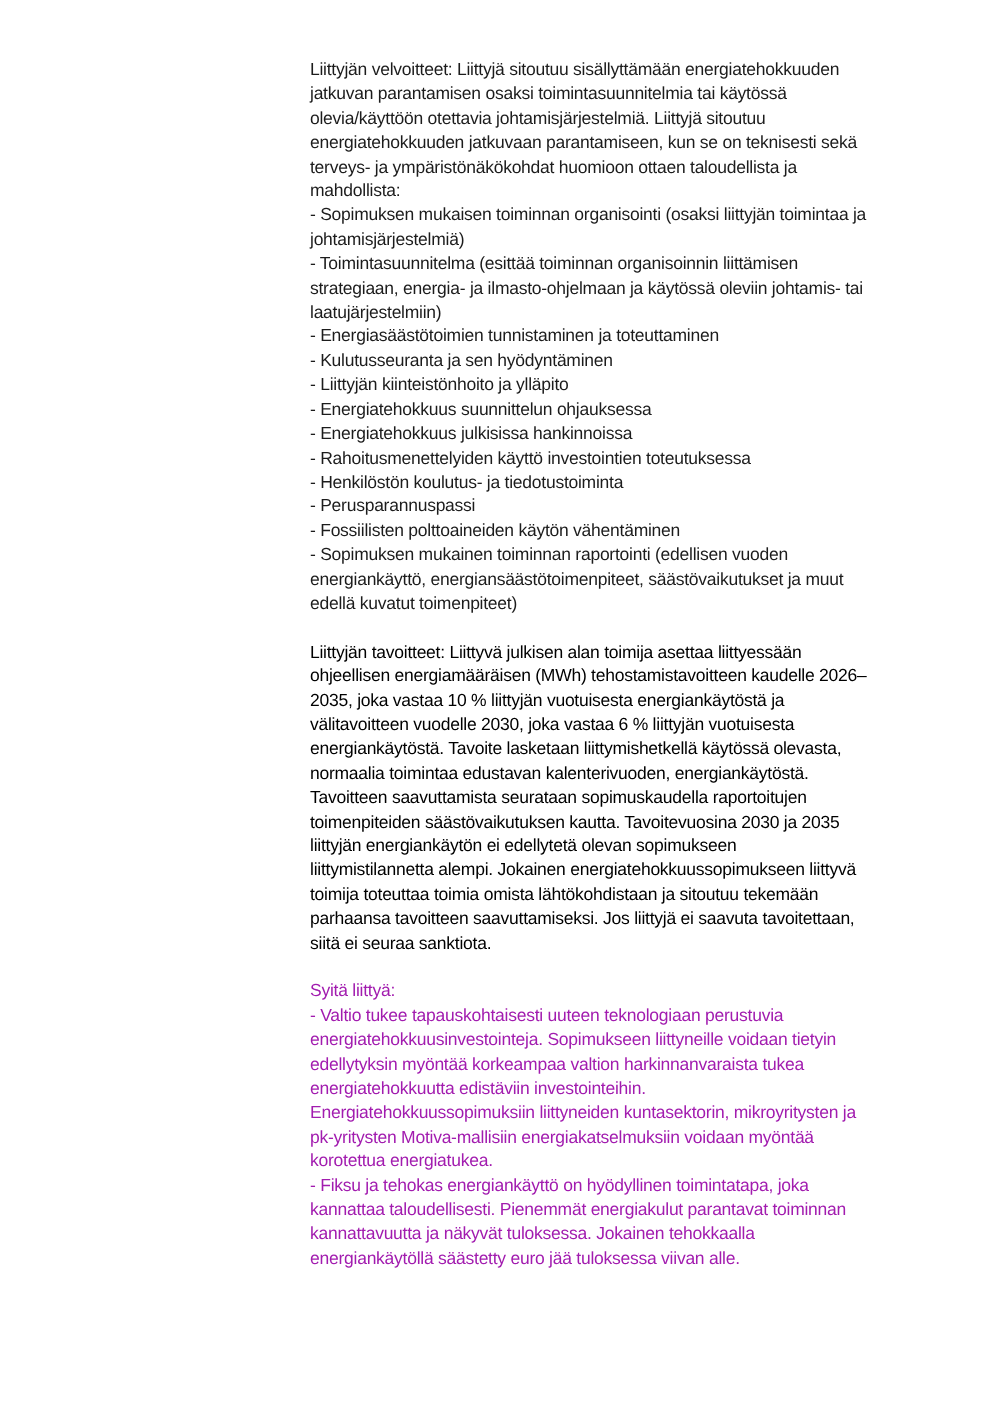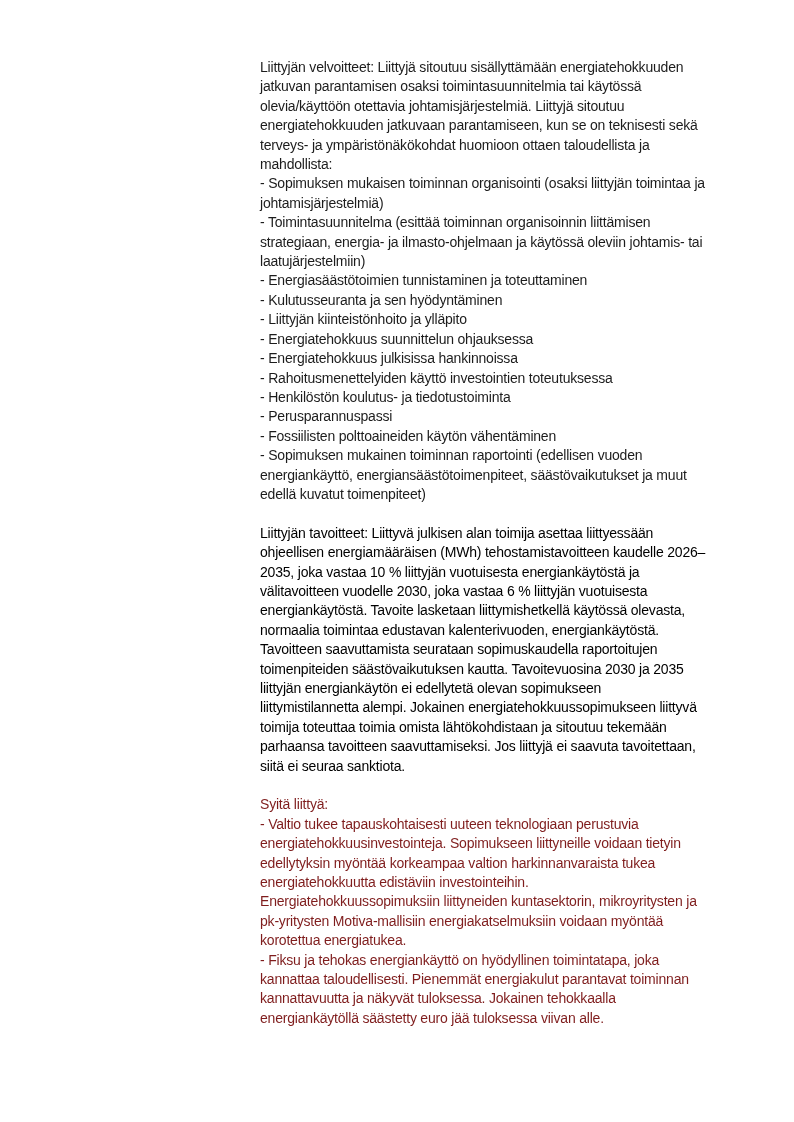--- a/index.html
+++ b/index.html
@@ -21,21 +21,21 @@
     height: 1122px;
     background: #ffffff;
   }
   .text-block {
     position: absolute;
     left: 248px;
     top: 46px;
     width: 510px;
   }
   .para {
-    margin: 12px;
+    margin: 0;
     font-family: "Liberation Sans", "DejaVu Sans", sans-serif;
     font-size: 14px;
     line-height: 19.4px;
     letter-spacing: -0.2px;
     color: #1c1c1c;
     white-space: pre;
     text-align: left;
   }
   .para + .para {
     margin-top: 19.4px;
@@ -75,21 +75,21 @@
 välitavoitteen vuodelle 2030, joka vastaa 6 % liittyjän vuotuisesta
 energiankäytöstä. Tavoite lasketaan liittymishetkellä käytössä olevasta,
 normaalia toimintaa edustavan kalenterivuoden, energiankäytöstä.
 Tavoitteen saavuttamista seurataan sopimuskaudella raportoitujen
 toimenpiteiden säästövaikutuksen kautta. Tavoitevuosina 2030 ja 2035
 liittyjän energiankäytön ei edellytetä olevan sopimukseen
 liittymistilannetta alempi. Jokainen energiatehokkuussopimukseen liittyvä
 toimija toteuttaa toimia omista lähtökohdistaan ja sitoutuu tekemään
 parhaansa tavoitteen saavuttamiseksi. Jos liittyjä ei saavuta tavoitettaan,
 siitä ei seuraa sanktiota.</p>
-    <p class="para" style="color: #7f1d1d;">Syitä liittyä:
+    <p class="para" style="color: #a21caf;">Syitä liittyä:
 - Valtio tukee tapauskohtaisesti uuteen teknologiaan perustuvia
 energiatehokkuusinvestointeja. Sopimukseen liittyneille voidaan tietyin
 edellytyksin myöntää korkeampaa valtion harkinnanvaraista tukea
 energiatehokkuutta edistäviin investointeihin.
 Energiatehokkuussopimuksiin liittyneiden kuntasektorin, mikroyritysten ja
 pk-yritysten Motiva-mallisiin energiakatselmuksiin voidaan myöntää
 korotettua energiatukea.
 - Fiksu ja tehokas energiankäyttö on hyödyllinen toimintatapa, joka
 kannattaa taloudellisesti. Pienemmät energiakulut parantavat toiminnan
 kannattavuutta ja näkyvät tuloksessa. Jokainen tehokkaalla

